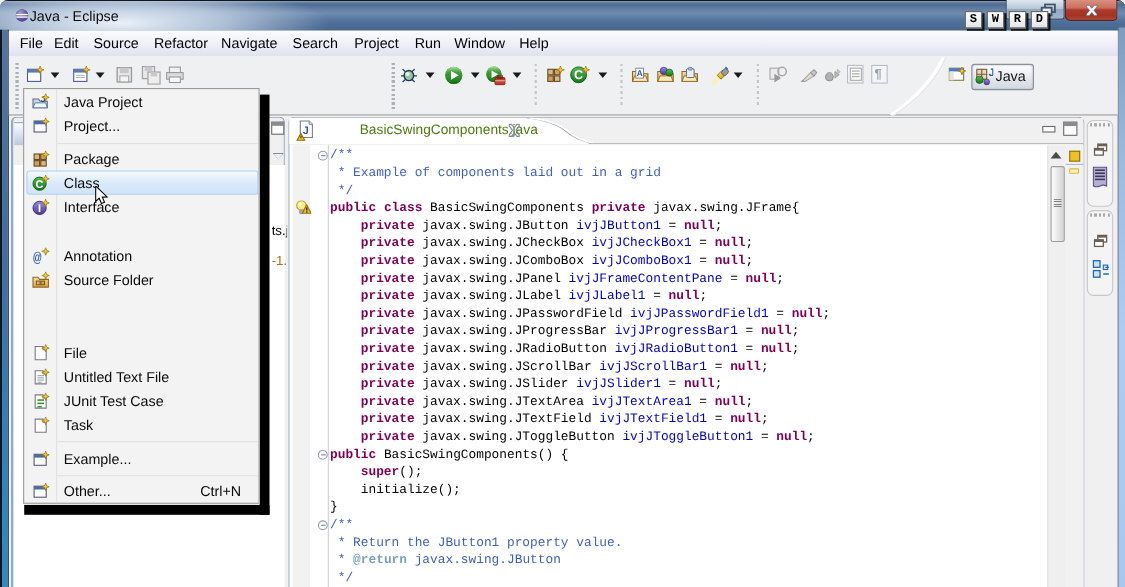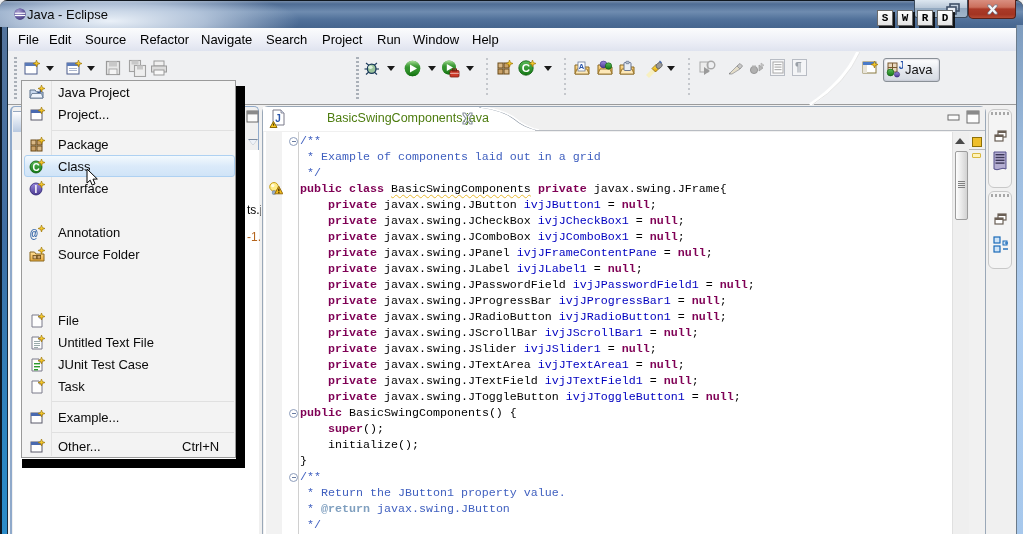--- a/index.html
+++ b/index.html
@@ -46,21 +46,21 @@
   #edcontent{position:absolute;left:1px;top:25px;width:720px;height:402px;background:#fff;}
   #ruler{position:absolute;left:2px;top:0;width:16px;height:402px;background:#f2f2f2;}
   #foldcol{position:absolute;left:19px;top:0;width:15px;height:402px;background:#fff;border-right:1px solid #d0d0d0;}
   #codearea{position:absolute;left:0px;top:0;width:688px;height:402px;overflow:hidden;
     font-family:"Liberation Mono",monospace;font-size:11.67px;line-height:16px;white-space:pre;color:#000;}
   .cl{position:absolute;left:36px;height:16px;}
   .kw{color:#7f0055;font-weight:bold;}
   .cm{color:#3f5fbf;}
   .tg{color:#7f9fbf;font-weight:bold;margin-top:40px;}
   .fl{color:#0000c0;}
-  .wavy{text-decoration:underline;text-decoration-style:wavy;text-decoration-color:#e8b830;text-decoration-thickness:1px;text-underline-offset:2px;}
+  .wavy{text-decoration-style:wavy;text-decoration-color:#e8b830;text-decoration-thickness:1px;text-underline-offset:2px;}
   .fold{position:absolute;left:25px;width:9px;height:9px;border:1px solid #8d9dbb;border-radius:50%;background:#fff;box-sizing:border-box;}
   .fold::after{content:"";position:absolute;left:1.5px;top:3px;width:4px;height:1px;background:#6a7da3;}
   
   #vsb{position:absolute;left:688px;top:0px;width:17px;height:402px;background:#efefef;border-left:1px solid #e0e0e0;box-sizing:border-box;}
   #thumb{position:absolute;left:2px;top:19px;width:13px;height:69px;border:1px solid #9d9d9d;border-radius:2px;
      background:linear-gradient(90deg,#fdfdfd,#e9e9e9 50%,#d2d2d2);box-sizing:border-box;}
   #grip{position:absolute;left:2px;top:29px;width:7px;height:8px;
      background-image:repeating-linear-gradient(#808080 0 1px,transparent 1px 2px);}
   #uparr{position:absolute;left:2px;top:6px;width:0;height:0;border-left:5px solid transparent;border-right:5px solid transparent;border-bottom:6px solid #4a4a4a;}
   #ovr{position:absolute;left:705px;top:0;width:16px;height:402px;background:#f1f1f1;}

